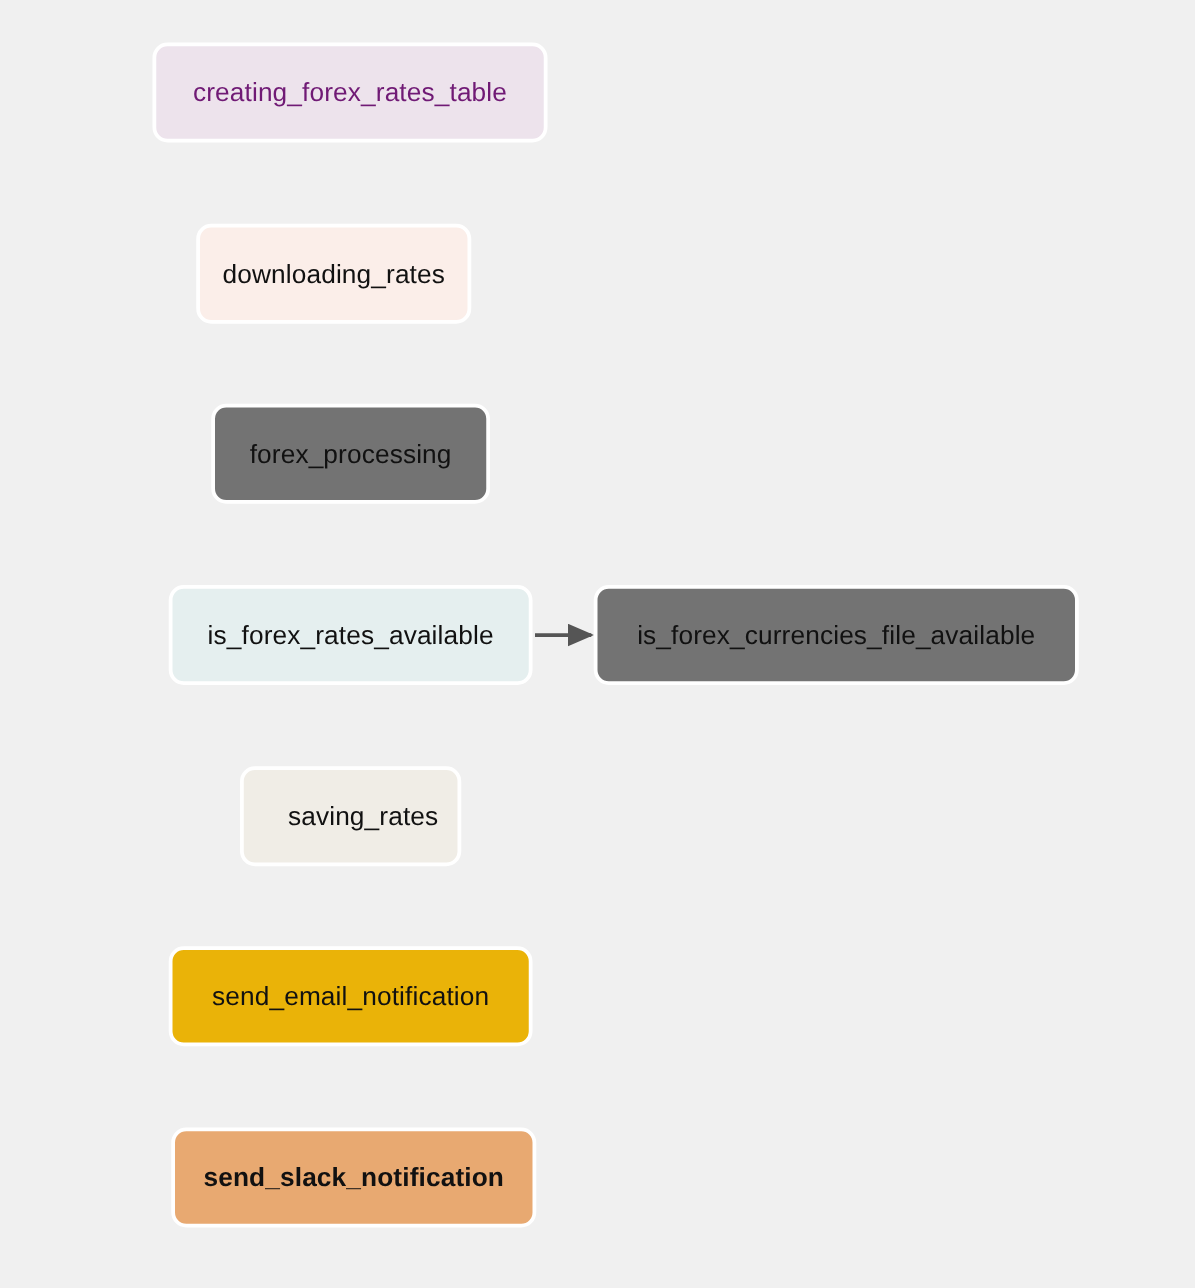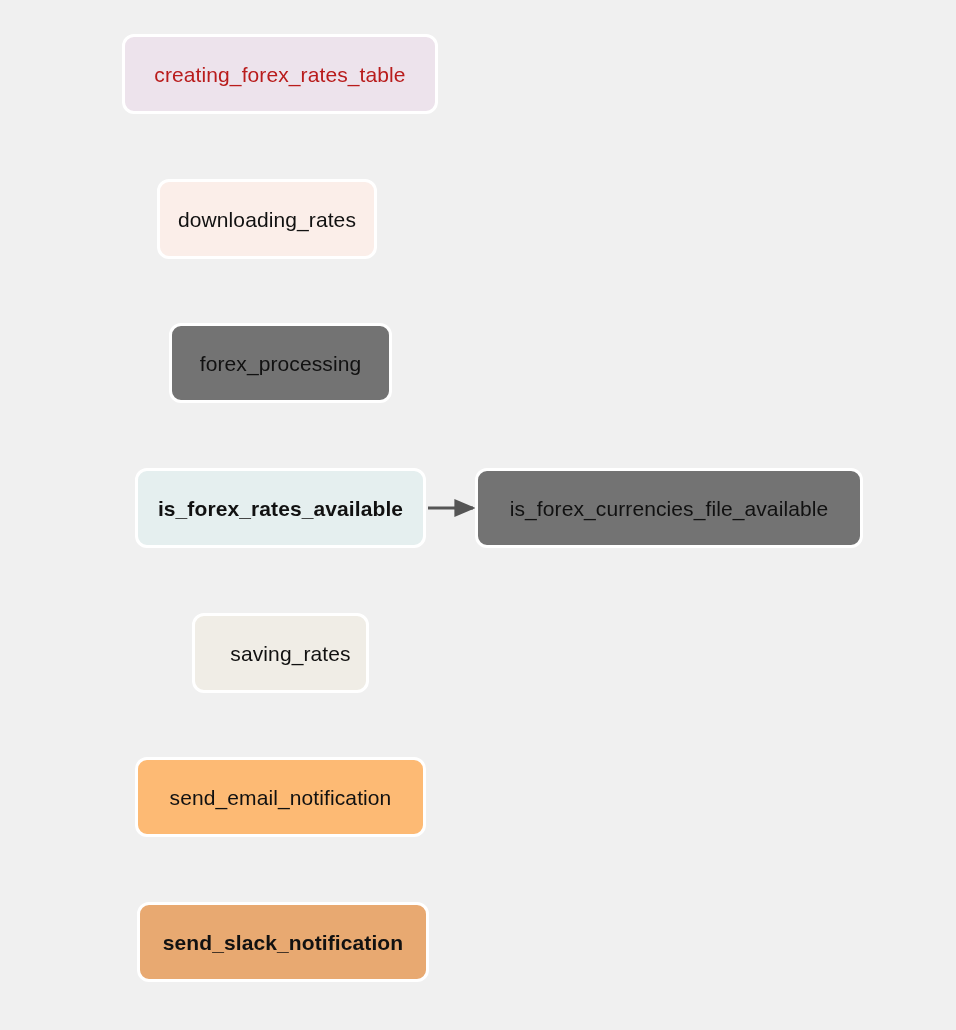--- a/index.html
+++ b/index.html
@@ -55,39 +55,39 @@
       <marker id="arrowhead" markerWidth="7" markerHeight="7" refX="6.2" refY="3" orient="auto" markerUnits="strokeWidth">
         <path d="M0,0 L7,3 L0,6 z" fill="#555555"></path>
       </marker>
     </defs>
     <g id="edges-group">
         <line x1="428" y1="508" x2="473" y2="508" stroke="#555555" stroke-width="3" marker-end="url(#arrowhead)"></line>
       </g>
   </svg>
 
   <div id="nodes-group">
-      <div class="node" style="left: 122px; top: 34px; width: 316px; height: 80px; background: rgb(237, 227, 236); color: #b91c1c;">
+      <div class="node" style="left: 122px; top: 34px; width: 316px; height: 80px; background: rgb(237, 227, 236); color: #701a75;">
         <span class="node-label">creating_forex_rates_table</span>
       </div>
       <div class="node" style="left: 157px; top: 179px; width: 220px; height: 80px; background: rgb(251, 238, 233); color: rgb(17, 17, 17);">
         <span class="node-label">downloading_rates</span>
       </div>
       <div class="node" style="left: 169px; top: 323px; width: 223px; height: 80px; background: #737373; color: rgb(17, 17, 17);">
         <span class="node-label">forex_processing</span>
       </div>
-      <div class="node" style="left: 135px; top: 468px; width: 291px; height: 80px; background: rgb(229, 239, 239); color: rgb(17, 17, 17); font-weight: bold;">
+      <div class="node" style="left: 135px; top: 468px; width: 291px; height: 80px; background: rgb(229, 239, 239); color: rgb(17, 17, 17);">
         <span class="node-label">is_forex_rates_available</span>
       </div>
       <div class="node" style="left: 475px; top: 468px; width: 388px; height: 80px; background: #737373; color: rgb(17, 17, 17);">
         <span class="node-label">is_forex_currencies_file_available</span>
       </div>
       <div class="node" style="left: 192px; top: 613px; width: 177px; height: 80px; background: rgb(240, 237, 230); color: rgb(17, 17, 17); padding-left: 20px;">
         <span class="node-label">saving_rates</span>
       </div>
-      <div class="node" style="left: 135px; top: 757px; width: 291px; height: 80px; background: #fdba74; color: rgb(17, 17, 17);">
+      <div class="node" style="left: 135px; top: 757px; width: 291px; height: 80px; background: #eab308; color: rgb(17, 17, 17);">
         <span class="node-label">send_email_notification</span>
       </div>
       <div class="node" style="left: 137px; top: 902px; width: 292px; height: 80px; background: rgb(232, 169, 113); color: rgb(17, 17, 17); font-weight: bold;">
         <span class="node-label">send_slack_notification</span>
       </div>
     </div>
 
 </div>
 
 </body></html>

